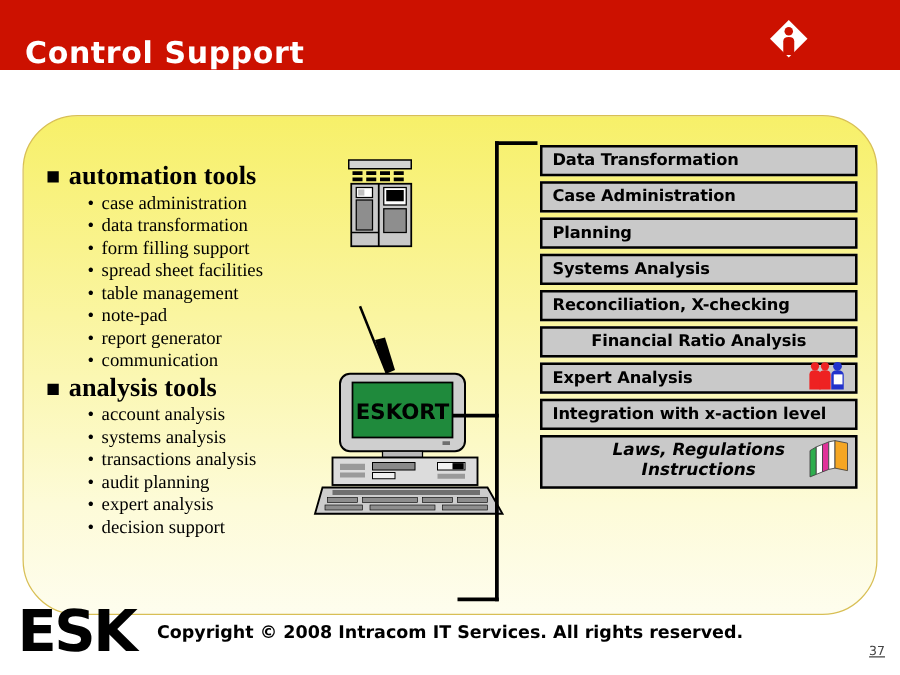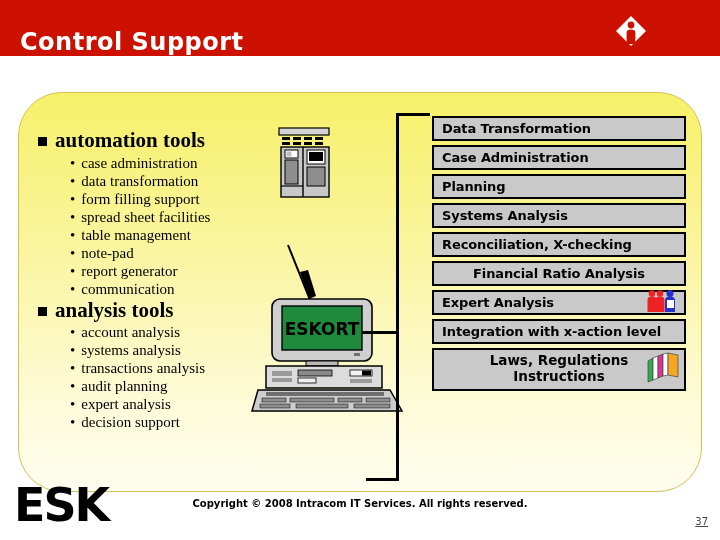--- a/index.html
+++ b/index.html
@@ -85,21 +85,21 @@
     padding:0 8px;
     min-height:25px;
   }
   .rbox .rlabel{
     font-family:"DejaVu Sans","Liberation Sans",sans-serif;
     font-size:13px;font-weight:bold;color:#000;
     white-space:nowrap;letter-spacing:-.1px;
   }
   .rbox.center{justify-content:center;}
   .rbox.tall{display:block;padding:3px 6px 2px 6px;}
-  .rbox.two-line{display:block;padding:3px 6px 4px 6px;text-align:center;}
+  .rbox.two-line{display:block;padding:3px 6px 4px 6px;text-align:center;font-style:italic;}
   .office-title{
     font-family:"DejaVu Sans","Liberation Sans",sans-serif;
     font-size:13.5px;font-weight:bold;color:#000;line-height:1.1;
   }
   .office-sub{
     font-family:"DejaVu Sans","Liberation Sans",sans-serif;
     font-size:11px;font-weight:bold;color:#000;line-height:1.18;
     white-space:nowrap;
   }
   .laws-line{
@@ -119,21 +119,21 @@
   #computer{position:absolute;left:250px;top:297px;}
 
   
   #footer{
     position:absolute;left:0;top:492px;width:720px;height:48px;
     background:#ffffff;
   }
   #copyright{
     position:absolute;left:0;top:498px;width:720px;text-align:center;
     font-family:"DejaVu Sans","Liberation Sans",sans-serif;
-    font-size:10px;font-weight:bold;color:#000;
+    font-size:14px;font-weight:bold;color:#000;
   }
   #page-num{
     position:absolute;right:12px;top:516px;
     font-family:"DejaVu Sans","Liberation Sans",sans-serif;
     font-size:10px;color:#444;text-decoration:underline;
   }
   #eskort-logo{
     position:absolute;left:14px;top:482px;
     font-family:"DejaVu Sans", sans-serif;
     font-size:46px;font-weight:bold;color:#000;

